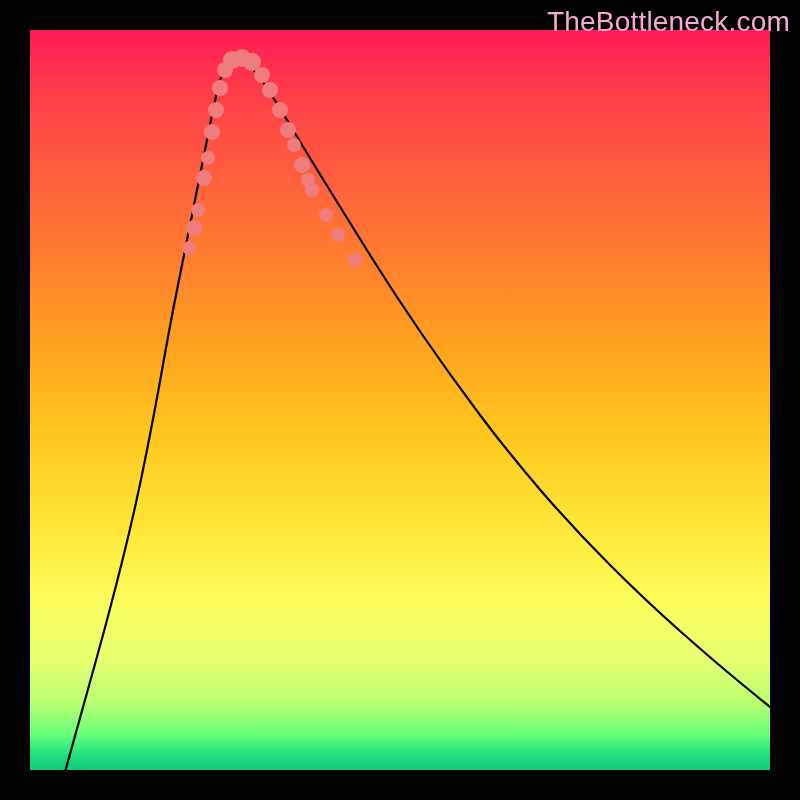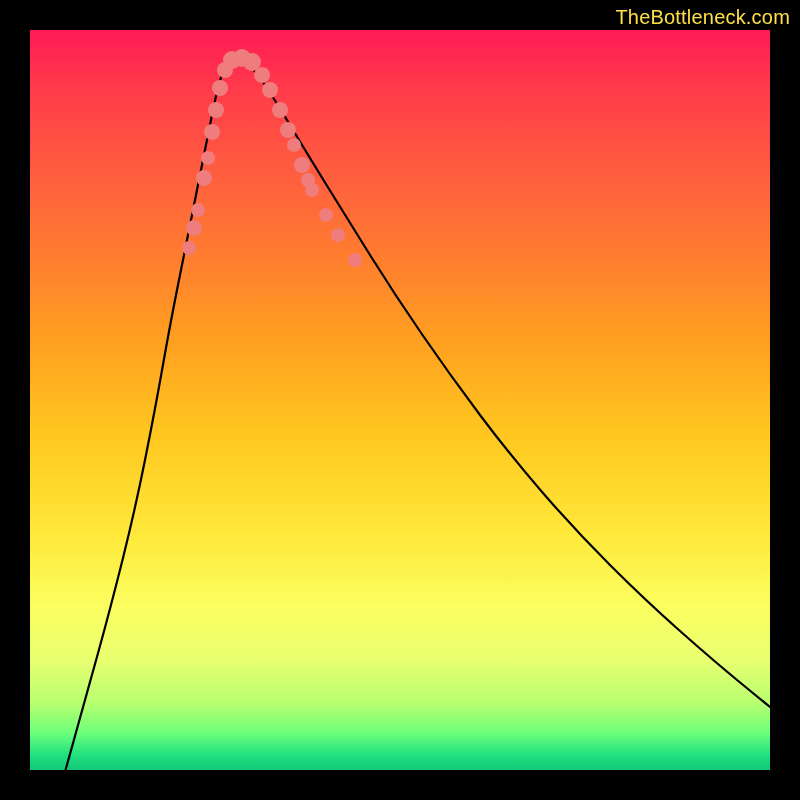--- a/index.html
+++ b/index.html
@@ -48,22 +48,22 @@
       #b8ff70 91%,
       #6cff7a 95%,
       #20e080 98%,
       #14c878 100%
     );
   }
   .watermark {
     position: absolute;
     top: 6px;
     right: 10px;
-    color: #fde047;
-    font-size: 20px;
+    color: #f9a8d4;
+    font-size: 28px;
     letter-spacing: 0.2px;
     user-select: none;
   }
   svg.curve {
     position: absolute;
     top: 0;
     left: 0;
     width: 740px;
     height: 740px;
     overflow: visible;

